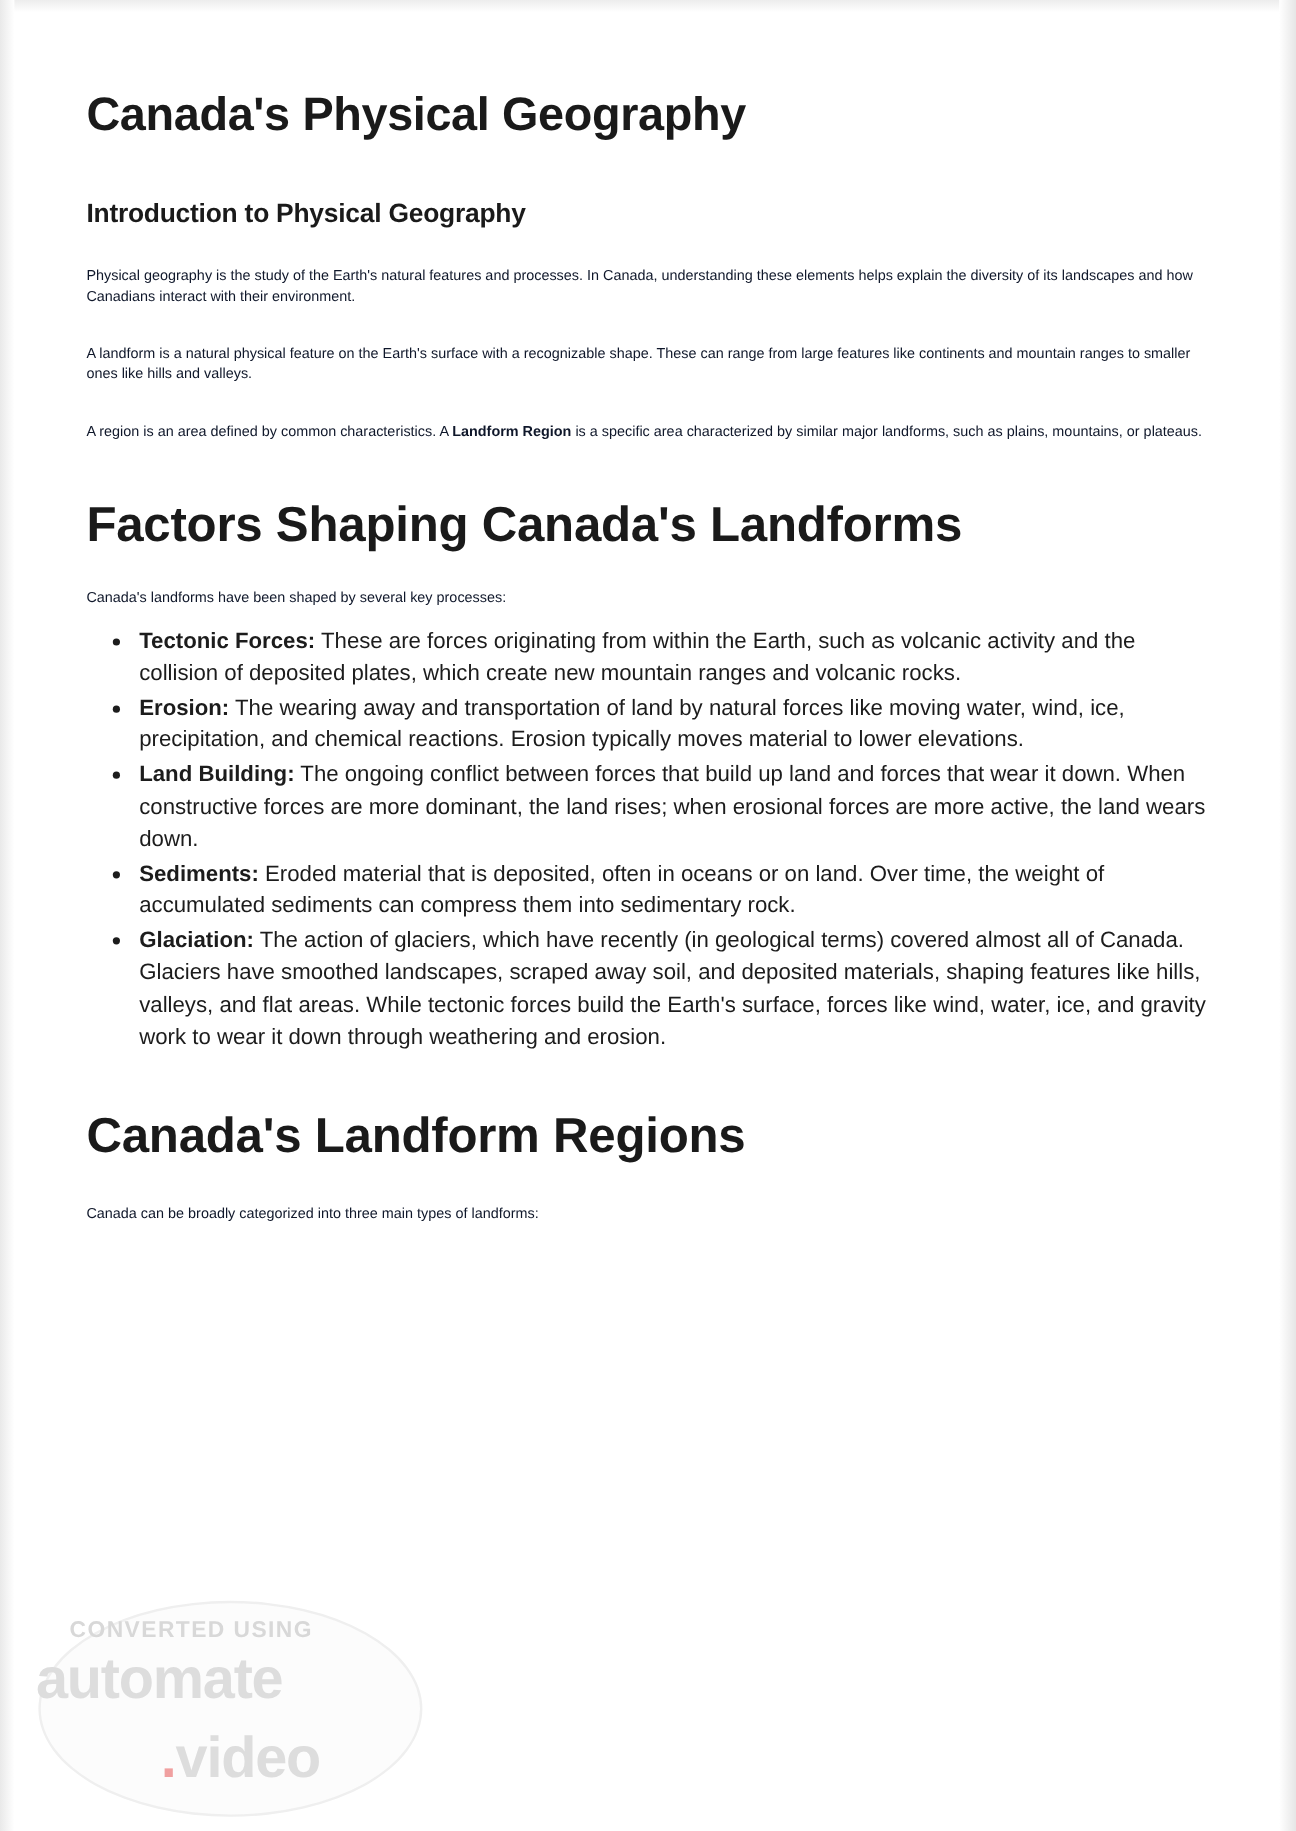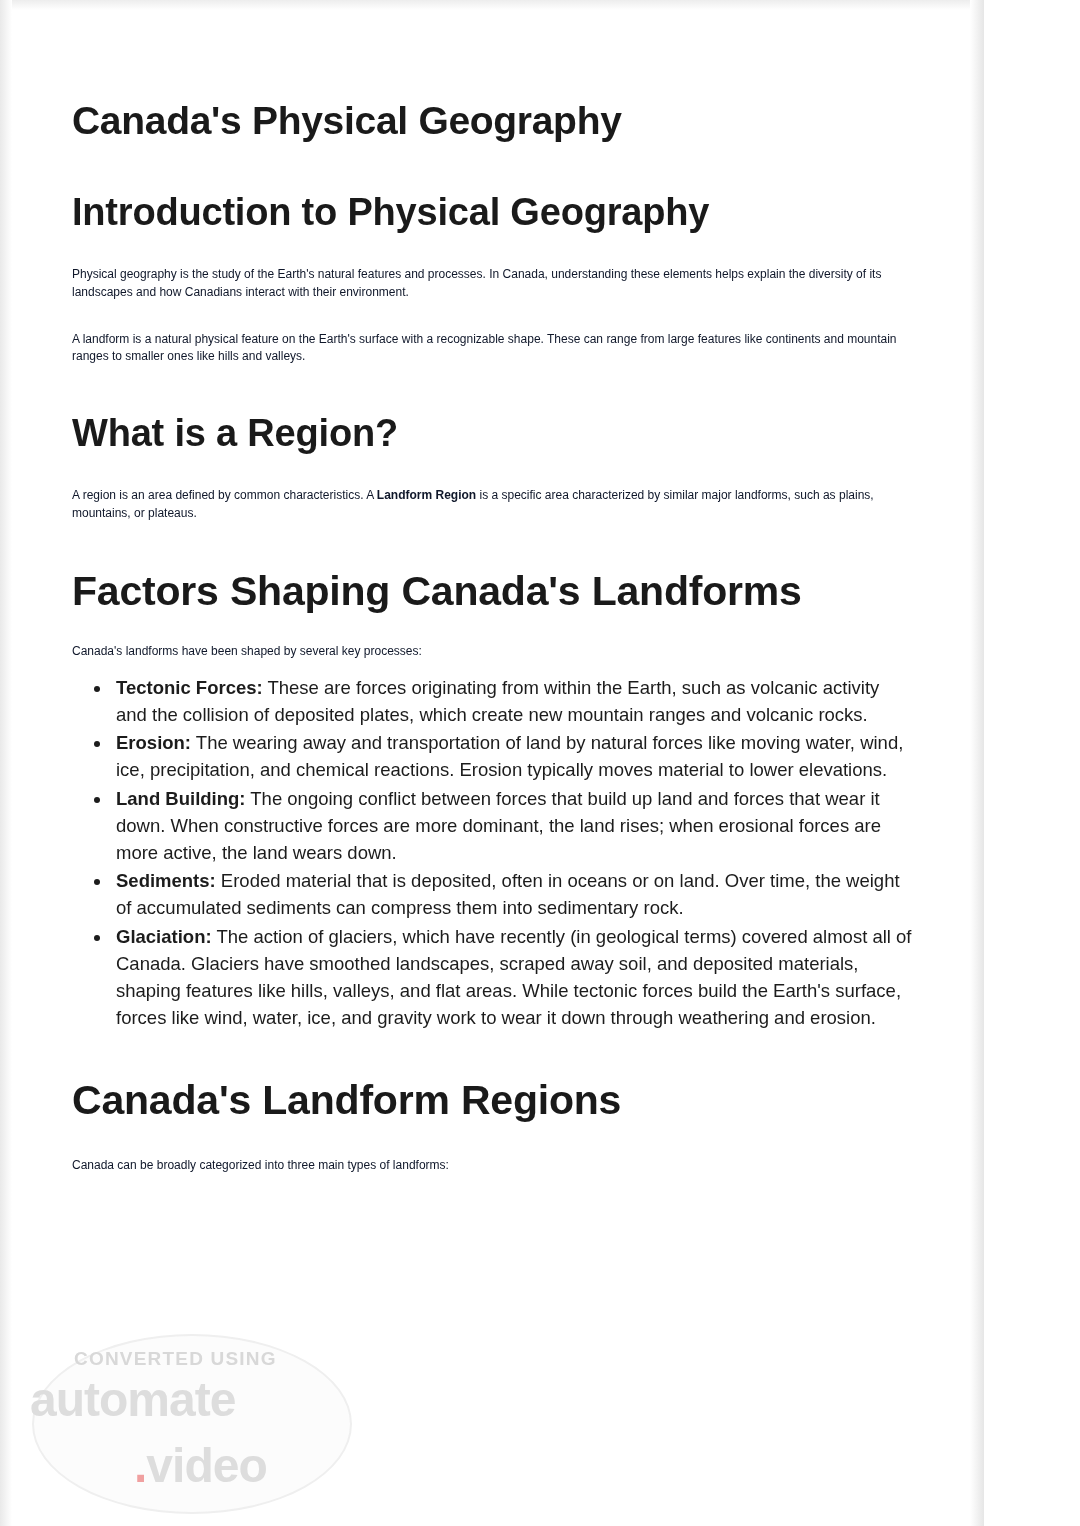--- a/index.html
+++ b/index.html
@@ -10,25 +10,25 @@
     width: 1080px;
     min-height: 1526px;
     background: #ffffff;
     font-family: "Liberation Sans", sans-serif;
     color: #1a1a1a;
     position: relative;
     overflow: hidden;
   }
   .page {
     position: relative;
-    width: 984px;
+    width: 1080px;
     min-height: 1526px;
     background: #ffffff;
     box-sizing: border-box;
-    padding: 80px 72px 40px 72px;
+    padding: 55px 72px 40px 72px;
   }
   
   .edge-left {
     position: absolute;
     left: 0; top: 0; bottom: 0;
     width: 12px;
     background: linear-gradient(to right, #e9e9e9, #ffffff);
   }
   .edge-right {
     position: absolute;
@@ -44,21 +44,21 @@
   }
 
   h1.doc-title {
     font-size: 39px;
     line-height: 1.2;
     font-weight: bold;
     margin: 18px 0 0 0;
     letter-spacing: -0.3px;
   }
   h2.section-title {
-    font-size: 38px;
+    font-size: 22px;
     line-height: 1.25;
     font-weight: bold;
     margin: 44px 0 0 0;
     letter-spacing: -0.2px;
   }
   h2.section-title.big {
     font-size: 41px;
   }
   p.body-text {
     font-size: 12px;
@@ -96,21 +96,21 @@
     left: 14px;
     top: 8px;
     width: 316px;
     height: 176px;
     border: 2px solid #efefef;
     border-radius: 50%;
     background: rgba(250,250,250,0.55);
   }
   .watermark .wm-converted {
     position: absolute;
-    left: 56px;
+    left: 40px;
     top: 22px;
     font-size: 19px;
     font-weight: bold;
     letter-spacing: 1.2px;
     color: #d8d8d8;
   }
   .watermark .wm-automate {
     position: absolute;
     left: 12px;
     top: 46px;
@@ -140,21 +140,20 @@
   <div class="edge-left"></div>
   <div class="edge-right"></div>
 
   <h1 class="doc-title">Canada's Physical Geography</h1>
 
   <h2 class="section-title">Introduction to Physical Geography</h2>
   <p class="body-text">Physical geography is the study of the Earth's natural features and processes. In Canada, understanding these elements helps explain the diversity of its landscapes and how Canadians interact with their environment.</p>
 
   <p class="body-text">A landform is a natural physical feature on the Earth's surface with a recognizable shape. These can range from large features like continents and mountain ranges to smaller ones like hills and valleys.</p>
 
-  <h2 class="section-title">What is a Region?</h2>
   <p class="body-text"><span>A region is an area defined by common characteristics. A </span><strong>Landform Region</strong><span> is a specific area characterized by similar major landforms, such as plains, mountains, or plateaus.</span></p>
 
   <h2 class="section-title big">Factors Shaping Canada's Landforms</h2>
   <p class="body-text tight">Canada's landforms have been shaped by several key processes:</p>
 
   <ul class="bullets">
     <li><strong>Tectonic Forces:</strong><span> These are forces originating from within the Earth, such as volcanic activity and the collision of deposited plates, which create new mountain ranges and volcanic rocks.</span></li>
     <li><strong>Erosion:</strong><span> The wearing away and transportation of land by natural forces like moving water, wind, ice, precipitation, and chemical reactions. Erosion typically moves material to lower elevations.</span></li>
     <li><strong>Land Building:</strong><span> The ongoing conflict between forces that build up land and forces that wear it down. When constructive forces are more dominant, the land rises; when erosional forces are more active, the land wears down.</span></li>
     <li><strong>Sediments:</strong><span> Eroded material that is deposited, often in oceans or on land. Over time, the weight of accumulated sediments can compress them into sedimentary rock.</span></li>

